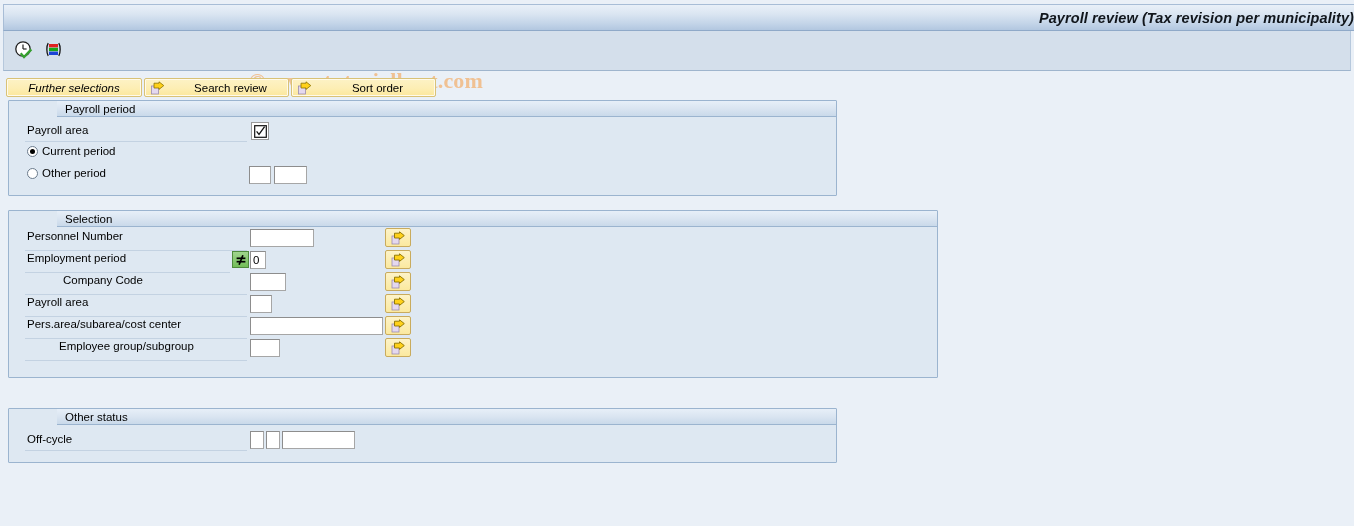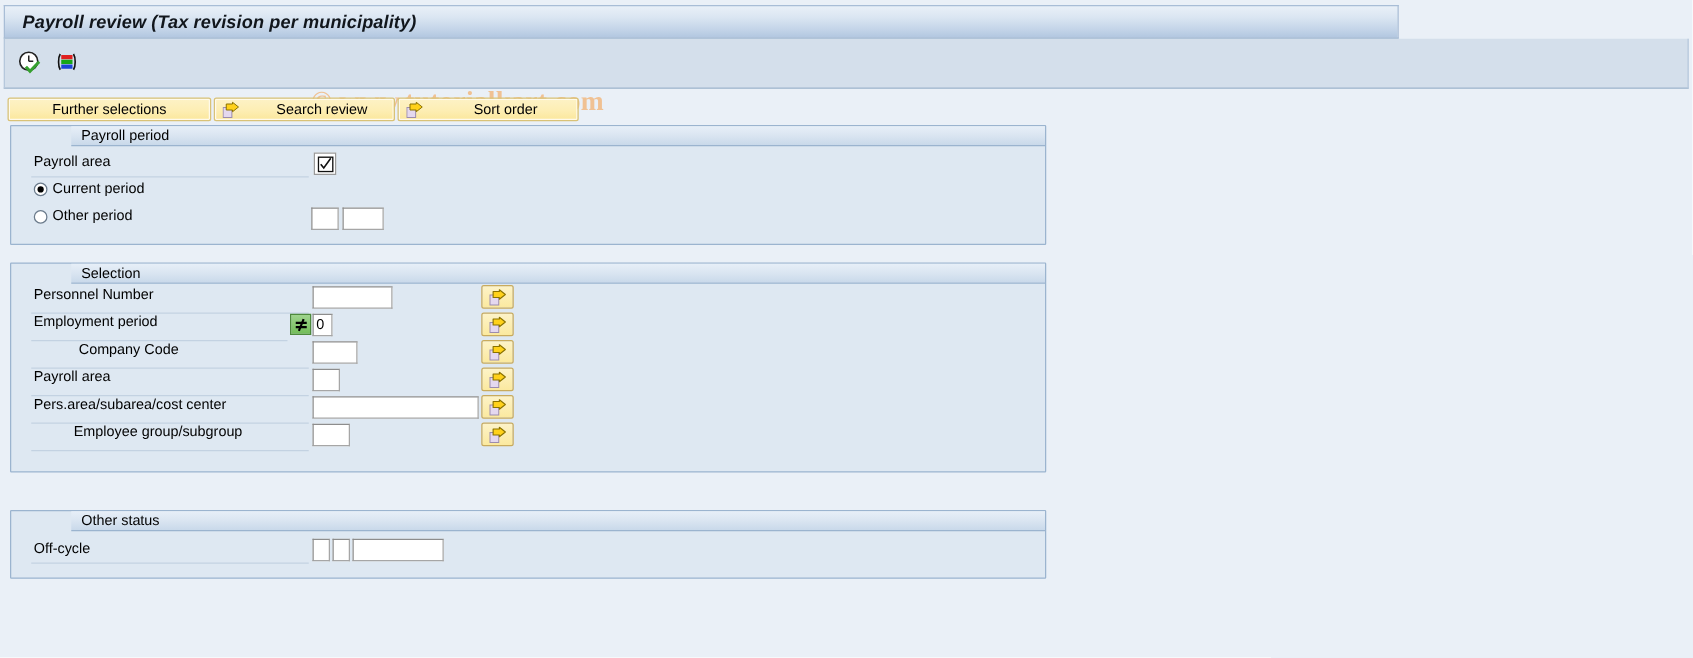--- a/index.html
+++ b/index.html
@@ -20,28 +20,29 @@
     height: 526px;
     overflow: hidden;
     background: #eaf0f7;
   }
 
   
   .titlebar {
     position: absolute;
     left: 3px;
     top: 4px;
-    width: 1116px;
+    width: 1352px;
     height: 27px;
     box-sizing: border-box;
     background: linear-gradient(to bottom, #e9f0f8 0%, #dbe6f2 35%, #c3d4e8 75%, #b2c7e0 100%);
     border: 1px solid #a8bdd6;
     border-bottom: 1px solid #8fa9c8;
     display: flex;
     align-items: center;
+    justify-content: flex-end;
   }
   .titlebar-text {
     font-size: 14.5px;
     font-weight: bold;
     font-style: italic;
     color: #11161c;
     padding-left: 14px;
     letter-spacing: 0.1px;
     white-space: nowrap;
   }
@@ -105,21 +106,21 @@
     align-items: center;
     justify-content: center;
     font-size: 11.5px;
     color: #000;
     cursor: pointer;
     padding: 0 6px;
     position: relative;
     box-shadow: inset 0 0 0 1px #fffaea;
   }
   .sapbtn .lbl { white-space: nowrap; }
-  .sapbtn.w1 { width: 163px; }
+  .sapbtn.w1 { width: 136px; font-style: italic; }
   .sapbtn.w2 { width: 145px; justify-content: flex-start; }
   .sapbtn.w3 { width: 145px; justify-content: flex-start; }
   .sapbtn.w2 .lbl, .sapbtn.w3 .lbl { width: 100%; text-align: center; padding-left: 12px; box-sizing: border-box; }
   .btn-arrow {
     width: 14px;
     height: 14px;
     flex: 0 0 auto;
     margin-right: 2px;
   }
 
@@ -331,21 +332,21 @@
 
       <div class="radio-wrap" style="left:18px; top:50px;">
         <span class="radio"></span>
         <span class="radio-label">Other period</span>
       </div>
       <input class="inp" style="left: 240px; top: 49px; width: 22px;" type="text" value="">
       <input class="inp" style="left: 265px; top: 49px; width: 33px;" type="text" value="">
     </div>
   </div>
 
-  <div class="group" style="left:8px; top:210px; width:829px; height:168px;">
+  <div class="group" style="left:8px; top:210px; width:930px; height:168px;">
     <div class="group-header">Selection</div>
     <div class="group-body" style="height:150px;">
 
       <div class="frow" style="top:21px;">
         <div class="flabel" style="top:-18px;">Personnel Number</div>
         <div class="fline" style="width:222px; bottom:19px;"></div>
         <input class="inp" style="left: 241px; top: -19px; width: 64px;" type="text" value="">
         <div class="arrow-btn" style="left:376px; top:-20px;">
           <svg width="17" height="14" viewBox="0 0 14 14">
             <rect x="0.5" y="5" width="7" height="8" fill="#e4d8ef" stroke="#9b8cae" stroke-width="0.8"></rect>

